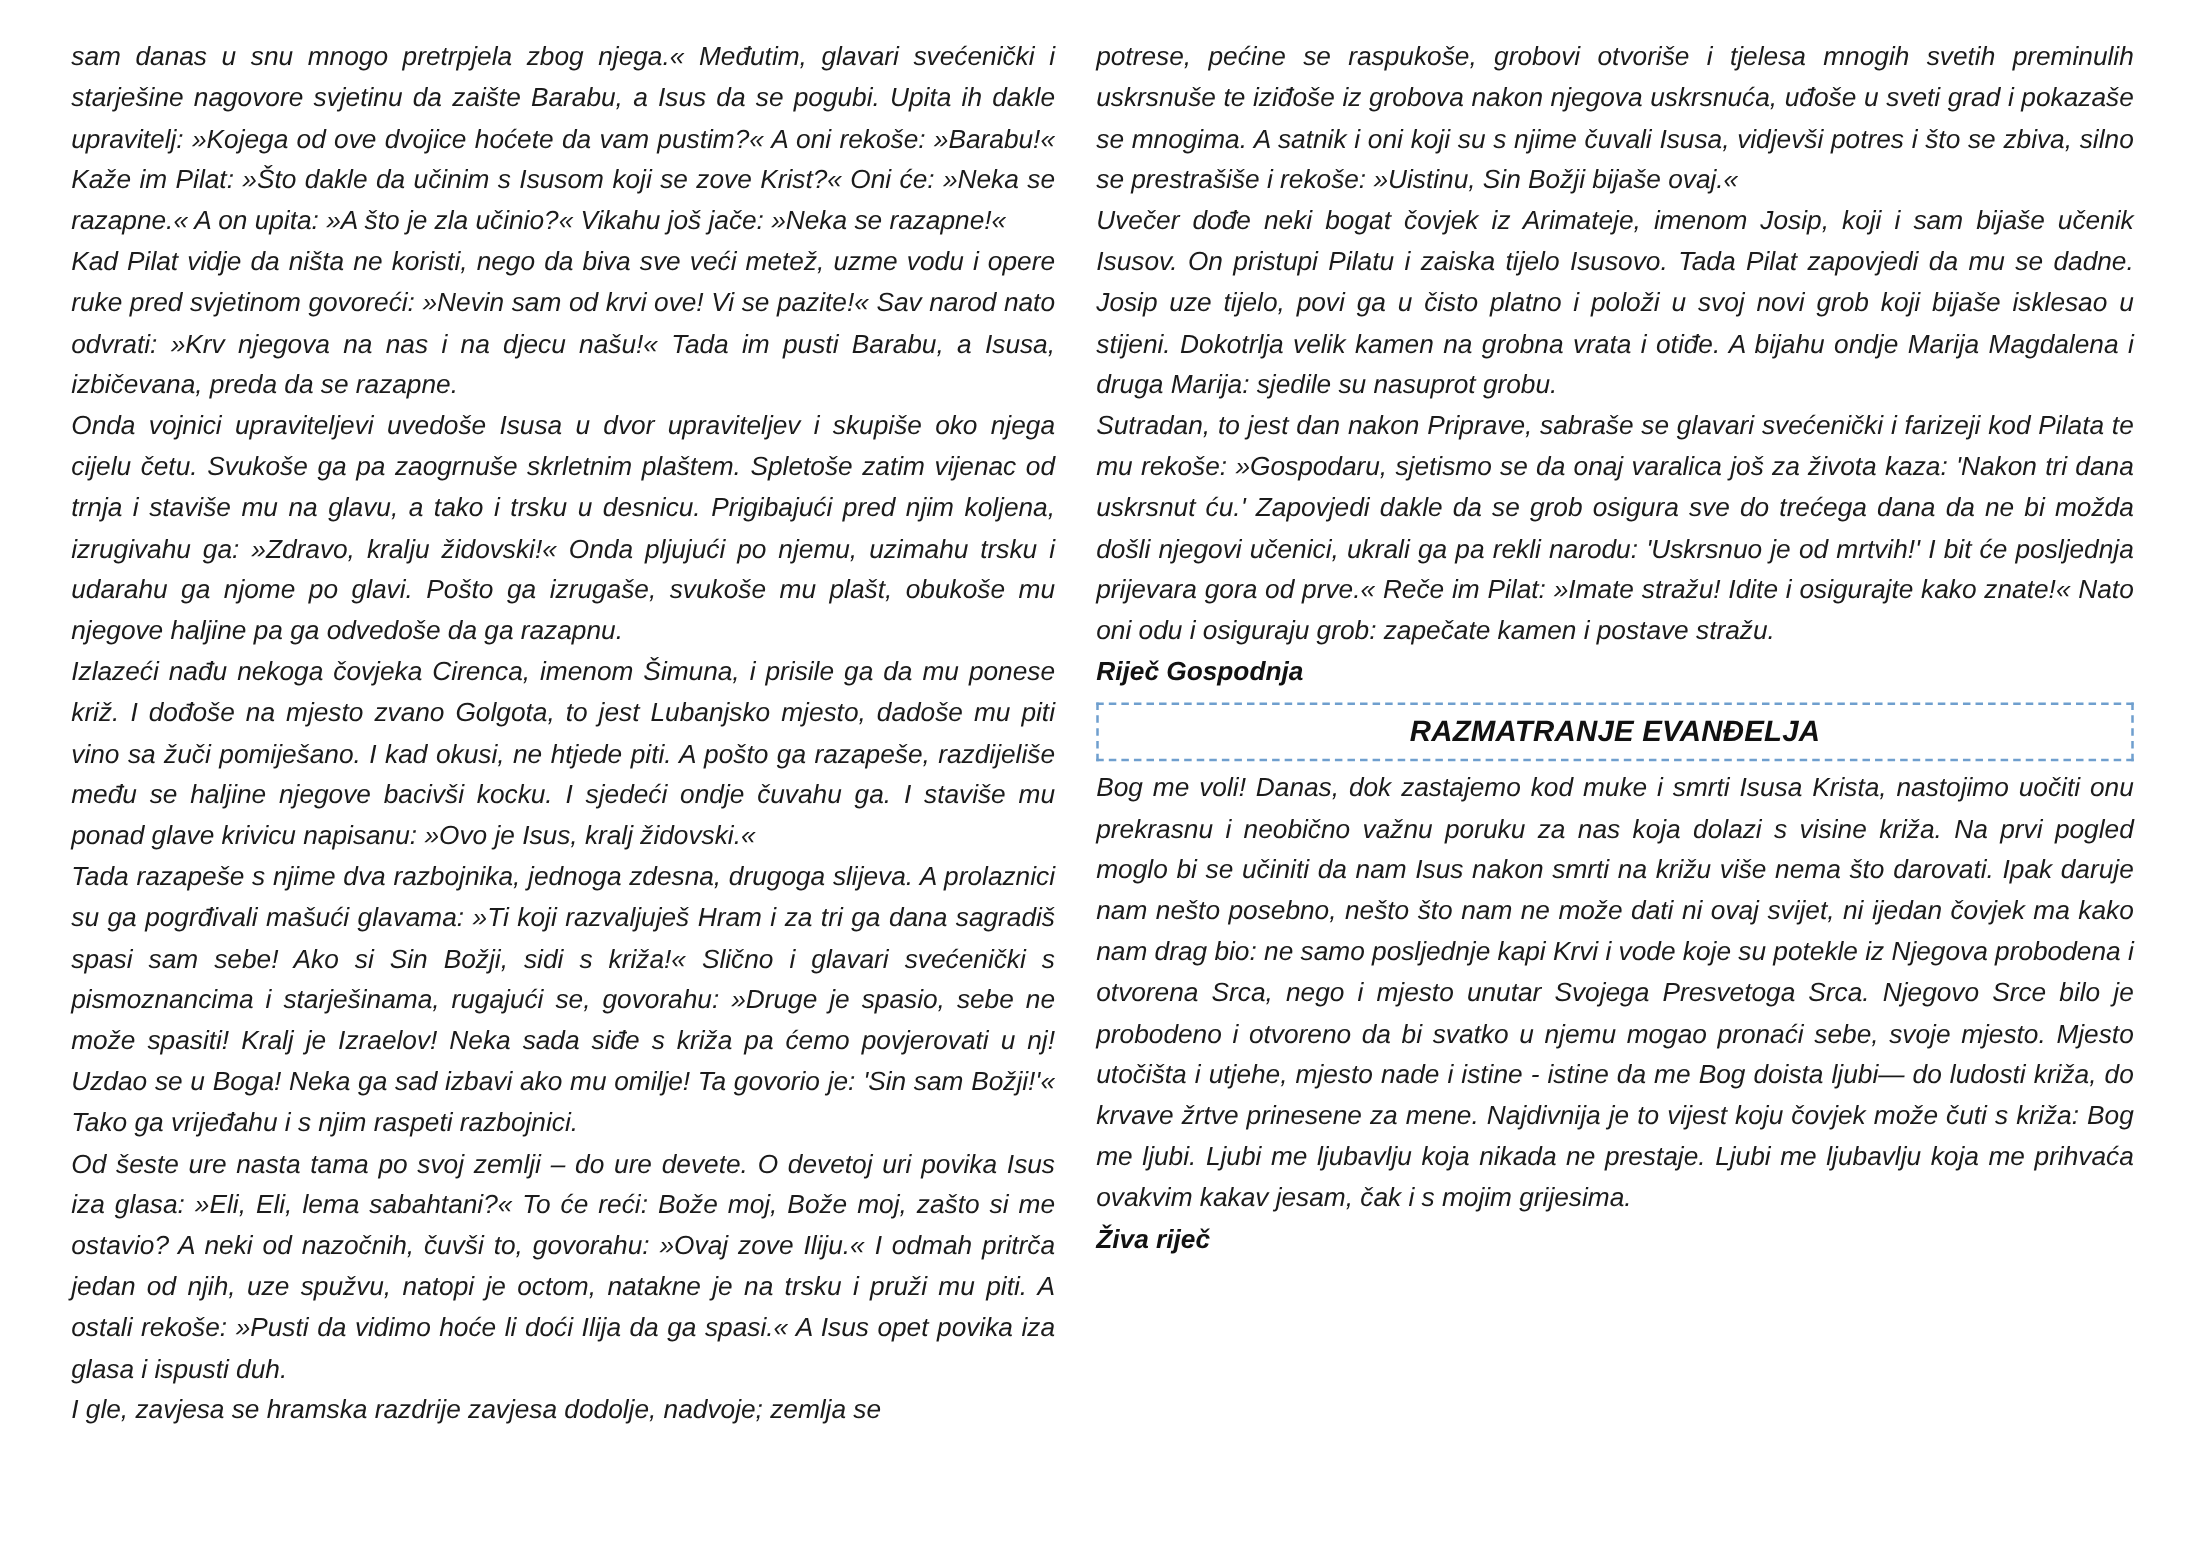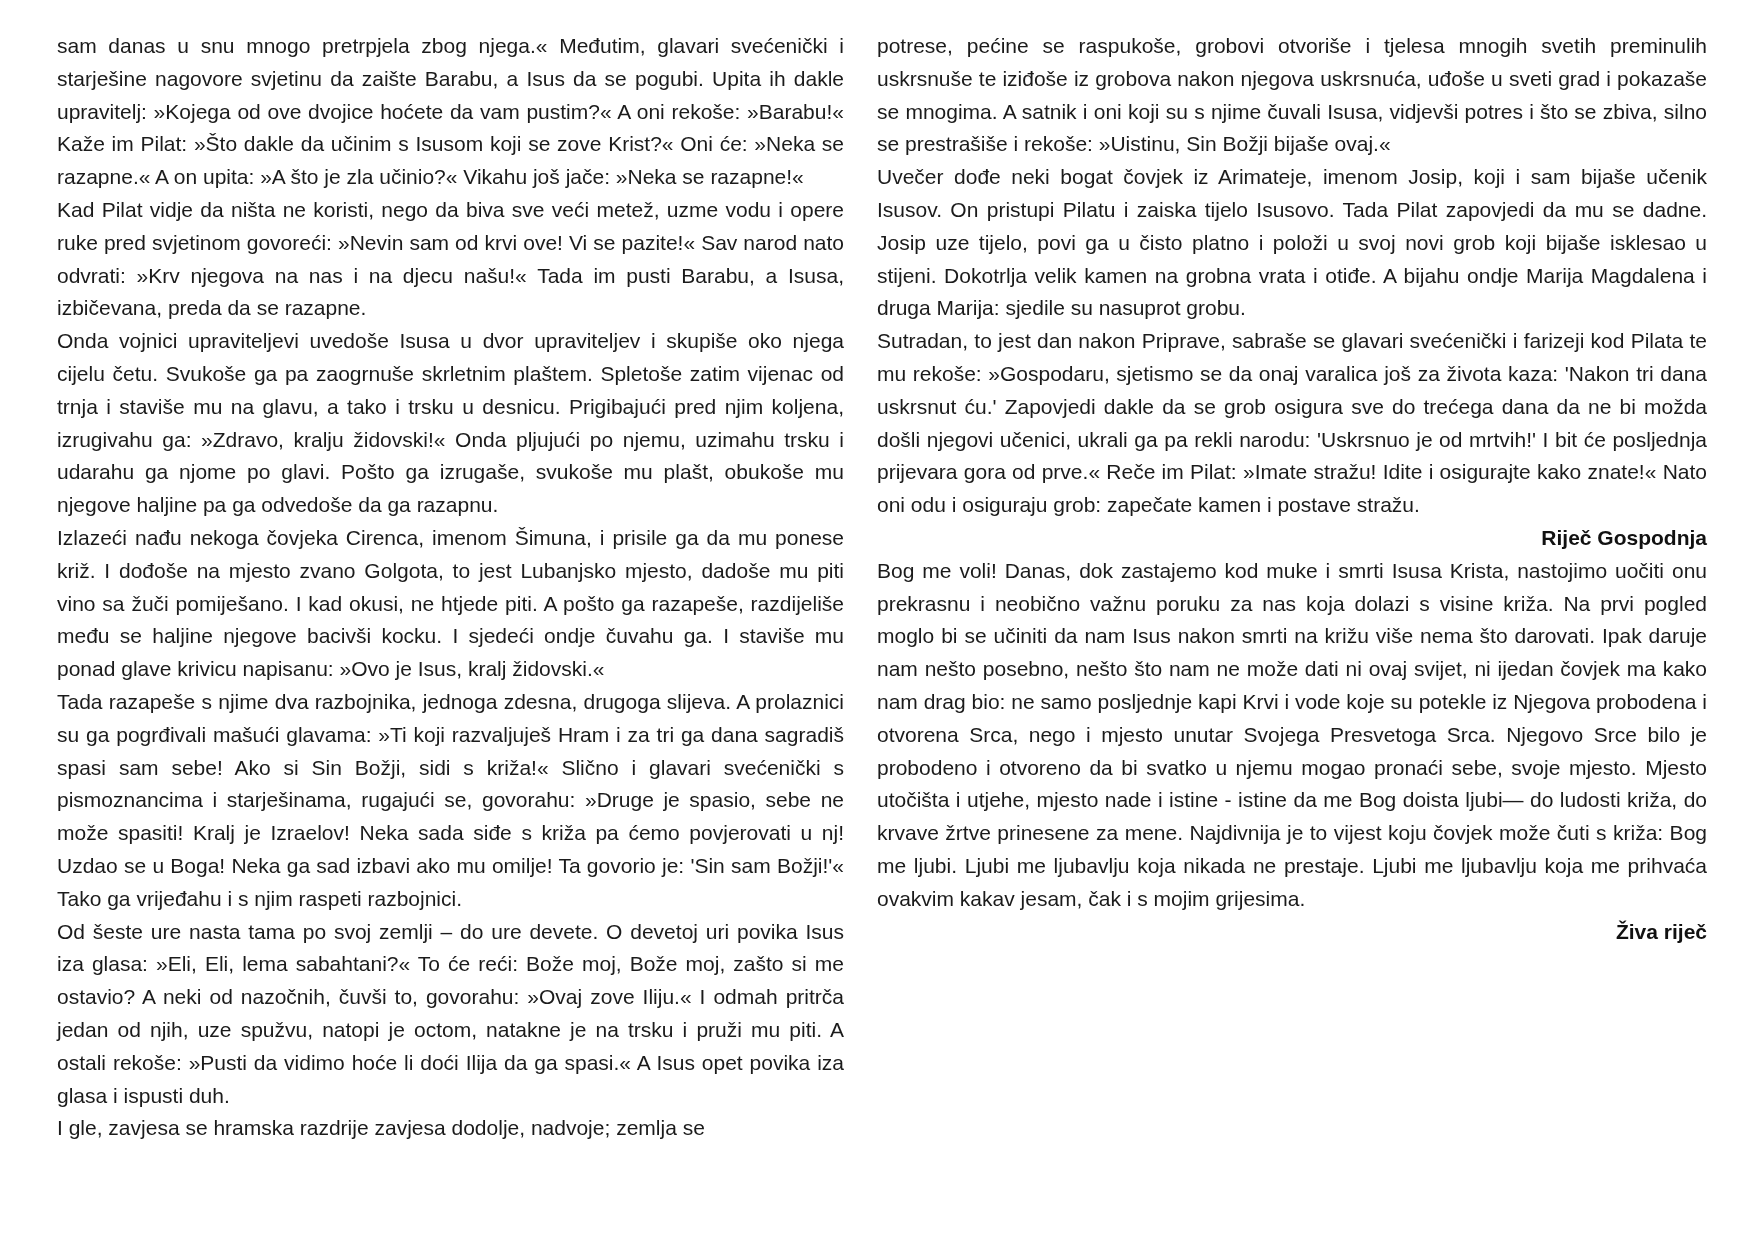--- a/index.html
+++ b/index.html
@@ -11,20 +11,21 @@
     width: 1754px;
     height: 1240px;
     overflow: hidden;
     font-family: "Liberation Sans", "DejaVu Sans", sans-serif;
   }
   .page {
     position: relative;
     width: 1754px;
     height: 1240px;
     background: #ffffff;
+    font-style: italic;
   }
   .column {
     position: absolute;
     top: 30px;
   }
   .col-left  { left: 57px;  width: 787px; }
   .col-right { left: 877px; width: 830px; }
   .column p.para {
     margin: 0;
     padding: 0;
@@ -34,21 +35,20 @@
     text-align: justify;
     text-justify: inter-word;
     hyphens: none;
   }
   .attribution {
     margin: 0;
     color: #111111;
     font-size: 21px;
     line-height: 32.8px;
     font-weight: bold;
-    text-align: right;
   }
   .gospel-box {
     box-sizing: border-box;
     margin: 7px 0 6px 0;
     border: 2px dashed var(--box-border, #6f9fce);
     padding: 7px 10px 8px 10px;
     text-align: center;
   }
   .gospel-box .section-title {
     color: #111111;
@@ -76,20 +76,23 @@
   <div class="column col-right">
 
     <div>
         <p class="para">potrese, pećine se raspukoše, grobovi otvoriše i tjelesa mnogih svetih preminulih uskrsnuše te iziđoše iz grobova nakon njegova uskrsnuća, uđoše u sveti grad i pokazaše se mnogima. A satnik i oni koji su s njime čuvali Isusa, vidjevši potres i što se zbiva, silno se prestrašiše i rekoše: »Uistinu, Sin Božji bijaše ovaj.«</p>
         <p class="para">Uvečer dođe neki bogat čovjek iz Arimateje, imenom Josip, koji i sam bijaše učenik Isusov. On pristupi Pilatu i zaiska tijelo Isusovo. Tada Pilat zapovjedi da mu se dadne. Josip uze tijelo, povi ga u čisto platno i položi u svoj novi grob koji bijaše isklesao u stijeni. Dokotrlja velik kamen na grobna vrata i otiđe. A bijahu ondje Marija Magdalena i druga Marija: sjedile su nasuprot grobu.</p>
         <p class="para">Sutradan, to jest dan nakon Priprave, sabraše se glavari svećenički i farizeji kod Pilata te mu rekoše: »Gospodaru, sjetismo se da onaj varalica još za života kaza: 'Nakon tri dana uskrsnut ću.' Zapovjedi dakle da se grob osigura sve do trećega dana da ne bi možda došli njegovi učenici, ukrali ga pa rekli narodu: 'Uskrsnuo je od mrtvih!' I bit će posljednja prijevara gora od prve.« Reče im Pilat: »Imate stražu! Idite i osigurajte kako znate!« Nato oni odu i osiguraju grob: zapečate kamen i postave stražu.</p>
       </div>
 
     <p class="attribution">Riječ Gospodnja</p>
 
+    <div class="gospel-box">
+      <div class="section-title">RAZMATRANJE EVANĐELJA</div>
+    </div>
 
     <div>
         <p class="para">Bog me voli! Danas, dok zastajemo kod muke i smrti Isusa Krista, nastojimo uočiti onu prekrasnu i neobično važnu poruku za nas koja dolazi s visine križa. Na prvi pogled moglo bi se učiniti da nam Isus nakon smrti na križu više nema što darovati. Ipak daruje nam nešto posebno, nešto što nam ne može dati ni ovaj svijet, ni ijedan čovjek ma kako nam drag bio: ne samo posljednje kapi Krvi i vode koje su potekle iz Njegova probodena i otvorena Srca, nego i mjesto unutar Svojega Presvetoga Srca. Njegovo Srce bilo je probodeno i otvoreno da bi svatko u njemu mogao pronaći sebe, svoje mjesto. Mjesto utočišta i utjehe, mjesto nade i istine - istine da me Bog doista ljubi— do ludosti križa, do krvave žrtve prinesene za mene. Najdivnija je to vijest koju čovjek može čuti s križa: Bog me ljubi. Ljubi me ljubavlju koja nikada ne prestaje. Ljubi me ljubavlju koja me prihvaća ovakvim kakav jesam, čak i s mojim grijesima.</p>
       </div>
 
     <p class="attribution">Živa riječ</p>
 
   </div>
 </div>
 

